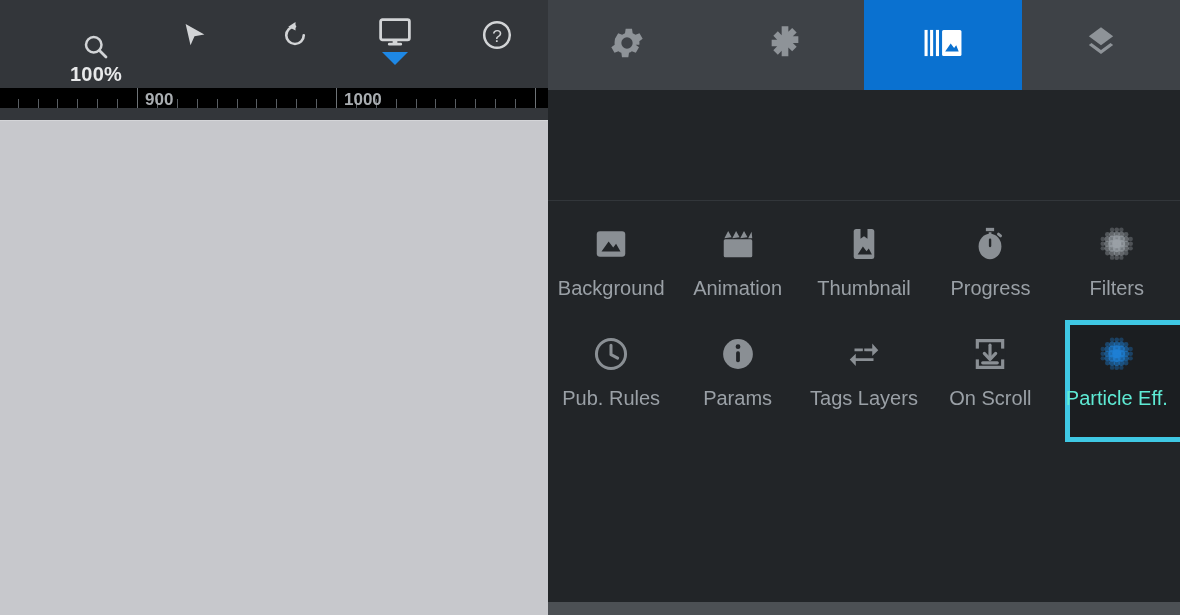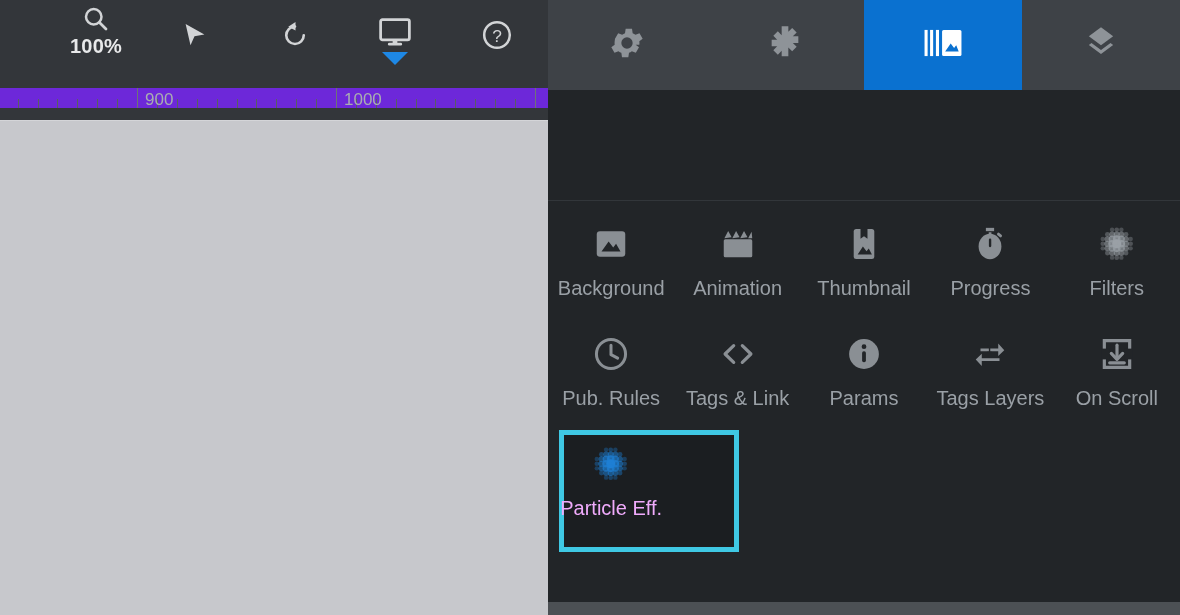--- a/index.html
+++ b/index.html
@@ -19,42 +19,43 @@
   }
   .left-toolbar {
     position: absolute; left: 0; top: 0;
     width: 548px; height: 88px;
     background: #33363a;
   }
   .tool-btn {
     position: absolute; top: 0; height: 88px;
     display: flex; flex-direction: column;
     align-items: center; justify-content: flex-start;
-    padding-top: 4px;
+    padding-top: 32px;
     cursor: pointer;
   }
   .tool-btn svg { display: block; }
   .zoom-label {
     color: #e8e9ea; font-size: 20px; font-weight: bold;
     letter-spacing: .2px; margin-top: 1px;
   }
   .blue-caret {
     width: 0; height: 0;
     border-left: 13px solid transparent;
     border-right: 13px solid transparent;
     border-top: 13px solid #1e88e5;
     margin-top: 5px;
   }
 
   
   .ruler {
     position: absolute; left: 0; top: 88px;
     width: 548px; height: 20px;
-    background: #6d28d9;
+    background: #000000;
     overflow: hidden;
+    font-weight: bold;
   }
   .ruler-major {
     position: absolute; top: 0; width: 1px; height: 32px;
     background: #6e7377;
   }
   .ruler-label {
     position: absolute; top: 2px;
     color: #a9adb1; font-size: 17px;
     font-family: "Liberation Sans", sans-serif;
   }
@@ -136,21 +137,21 @@
   }
   .opt-icon {
     height: 46px; display: flex;
     align-items: center; justify-content: center;
   }
   .opt-label {
     margin-top: 10px;
     color: #9aa0a6; font-size: 20px;
     white-space: nowrap;
   }
-  .opt-cell.selected .opt-label { color: #f0abfc; }
+  .opt-cell.selected .opt-label { color: #5eead4; }
   .sel-box {
     position: absolute;
     left: 11px; top: -11px;
     width: 180px; height: 122px;
     border: 5px solid #3fc8e4;
     background: #1b1e21;
     z-index: 0;
   }
   .opt-cell.selected .opt-icon,
   .opt-cell.selected .opt-label { position: relative; z-index: 1; }
@@ -392,29 +393,20 @@
           <span class="opt-icon">
             <svg width="38" height="38" viewBox="0 0 24 24">
               <circle cx="12" cy="12" r="9.2" fill="none" stroke="#8a8f94" stroke-width="1.9"></circle>
               <path d="M12 6.4 V12.4 L16.2 14.6" fill="none" stroke="#8a8f94" stroke-width="1.9" stroke-linecap="round" stroke-linejoin="round"></path>
             </svg>
           </span>
           <span class="opt-label">Pub. Rules</span>
         </div>
         <div class="opt-cell">
           <span class="opt-icon">
-            <svg width="40" height="40" viewBox="0 0 26 24">
-              <path d="M10.2 6.6 4.6 12 10.2 17.4" fill="none" stroke="#8a8f94" stroke-width="2.1" stroke-linecap="round" stroke-linejoin="round"></path>
-              <path d="M15.8 6.6 21.4 12 15.8 17.4" fill="none" stroke="#8a8f94" stroke-width="2.1" stroke-linecap="round" stroke-linejoin="round"></path>
-            </svg>
-          </span>
-          <span class="opt-label">Tags &amp; Link</span>
-        </div>
-        <div class="opt-cell">
-          <span class="opt-icon">
             <svg width="38" height="38" viewBox="0 0 24 24">
               <circle cx="12" cy="12" r="9.4" fill="#8a8f94"></circle>
               <circle cx="12" cy="7.4" r="1.5" fill="#222528"></circle>
               <rect x="10.8" y="10.2" width="2.4" height="7" rx="1.1" fill="#222528"></rect>
             </svg>
           </span>
           <span class="opt-label">Params</span>
         </div>
         <div class="opt-cell">
           <span class="opt-icon">

